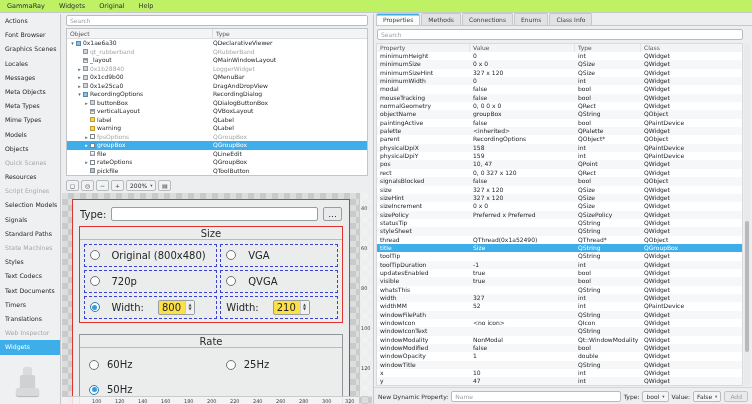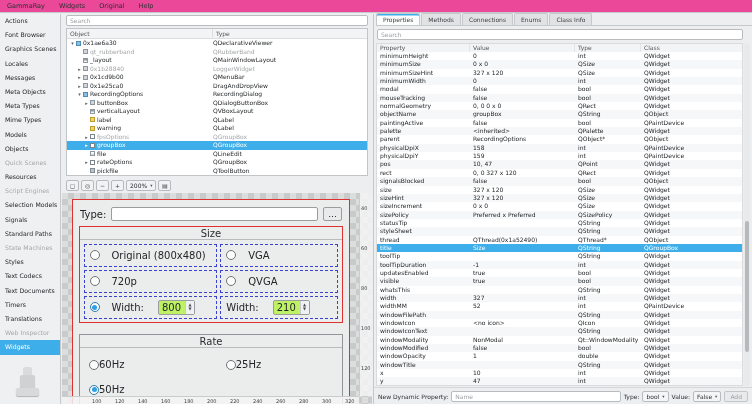--- a/index.html
+++ b/index.html
@@ -1,20 +1,20 @@
 <!DOCTYPE html>
 <html><head>
 <meta charset="utf-8">
 <style>
 *{box-sizing:border-box;margin:0;padding:0;}
 html,body{width:752px;height:404px;}
 body{position:relative;font-family:"DejaVu Sans","Liberation Sans",sans-serif;background:#eceef0;overflow:hidden;color:#232629;}
 
 
-.menubar{position:absolute;top:0;left:0;right:0;height:13px;background:#ec4899;border-bottom:1px solid #c6c9cb;display:flex;align-items:stretch;font-size:6.5px;color:#2c2f31;}
+.menubar{position:absolute;top:0;left:0;right:0;height:13px;background:#bef264;border-bottom:1px solid #c6c9cb;display:flex;align-items:stretch;font-size:6.5px;color:#2c2f31;}
 .menu-item{padding:0 7px;display:flex;align-items:center;cursor:default;}
 
 
 .sidebar{position:absolute;top:14px;left:0;width:61px;bottom:0;background:#eef0f1;border-right:1px solid #c6c9cb;overflow:hidden;}
 .side-item{height:14.2px;line-height:14.2px;padding-left:5px;font-size:6.2px;color:#27292c;white-space:nowrap;overflow:hidden;cursor:default;}
 .side-item.disabled{color:#a6a9ab;}
 .side-item.selected{background:#3daee9;color:#fff;}
 .logo{position:absolute;bottom:8px;left:15px;width:26px;height:32px;}
 .logo .l1{position:absolute;bottom:0;left:1px;width:23px;height:8px;background:#d7d9da;border-radius:2px;box-shadow:0 1px 1px rgba(0,0,0,.25);}
 .logo .l2{position:absolute;bottom:7px;left:5px;width:15px;height:14px;background:#cfd1d3;border-radius:2px;box-shadow:0 1px 1px rgba(0,0,0,.2);}
@@ -59,26 +59,26 @@
 .file-row{display:flex;align-items:center;gap:5px;margin:7px 7px 5px 7px;font-size:10px;color:#232629;}
 .file-input{flex:1;height:14px;background:#fff;border:1px solid #989da0;border-radius:2px;}
 .browse-btn{width:19px;height:14px;background:#e9eaeb;border:1px solid #989da0;border-radius:2px;font-size:9px;line-height:12px;text-align:center;color:#232629;flex:none;}
 .gbox{margin:4px 6px 0 6px;position:relative;background:#ebecec;}
 .size-group{border:1px solid #e03131;}
 .rate-group{border:1px solid #90959a;margin-top:11px;height:140px;}
 .gtitle{height:13px;line-height:13px;text-align:center;font-size:10px;color:#2a2d30;border-bottom:1px solid #b9bcbe;}
 .size-grid{display:grid;grid-template-columns:53% 47%;padding:2px;}
 .size-cell{border:1px dashed #3a41cf;margin:1.5px;height:23px;display:flex;align-items:center;padding-left:5px;gap:12px;font-size:10px;overflow:hidden;}
 .rate-grid{display:grid;grid-template-columns:53% 47%;padding:4px 2px;}
-.rate-cell{height:25px;display:flex;align-items:center;padding-left:7px;gap:0;font-size:10px;overflow:hidden;}
+.rate-cell{height:25px;display:flex;align-items:center;padding-left:7px;gap:8px;font-size:10px;overflow:hidden;}
 .radio{width:10px;height:10px;border:1px solid #6f7477;border-radius:50%;background:#fcfcfc;flex:none;position:relative;}
 .radio.on{border-color:#2d7dad;}
 .radio.on::after{content:"";position:absolute;left:1.5px;top:1.5px;width:5px;height:5px;border-radius:50%;background:#2f9ee3;}
 .rlabel{white-space:nowrap;}
-.spin{height:15px;background:#bef264;border:1px solid #989da0;border-radius:2px;display:inline-flex;align-items:stretch;margin-left:2px;flex:none;}
+.spin{height:15px;background:#fde047;border:1px solid #989da0;border-radius:2px;display:inline-flex;align-items:stretch;margin-left:2px;flex:none;}
 .spin-val{width:26px;padding-left:3px;font-size:10px;line-height:13px;}
 .spin-btns{width:9px;border-left:1px solid #c9ccce;display:flex;flex-direction:column;align-items:center;justify-content:center;background:#f0f1f2;}
 .sb{font-size:4px;line-height:4.5px;color:#4a4e51;}
 .ruler-bottom{position:absolute;left:0;right:13px;bottom:0;height:8px;background:rgba(244,245,246,.85);display:flex;align-items:center;padding-left:30px;font-size:5px;color:#3f4346;overflow:hidden;border-top:1px solid #c9cccd;}
 .rnum{flex:none;width:23px;}
 .ruler-right{position:absolute;right:0;top:0;bottom:8px;width:13px;background:rgba(244,245,246,.85);font-size:5px;color:#3f4346;padding-top:12px;overflow:hidden;border-left:1px solid #c9cccd;}
 .vnum{height:40px;padding-left:1px;}
 
 
 .right{position:absolute;left:373px;top:14px;right:0;bottom:0;border-left:1px solid #c6c9cb;background:#eceef0;}

